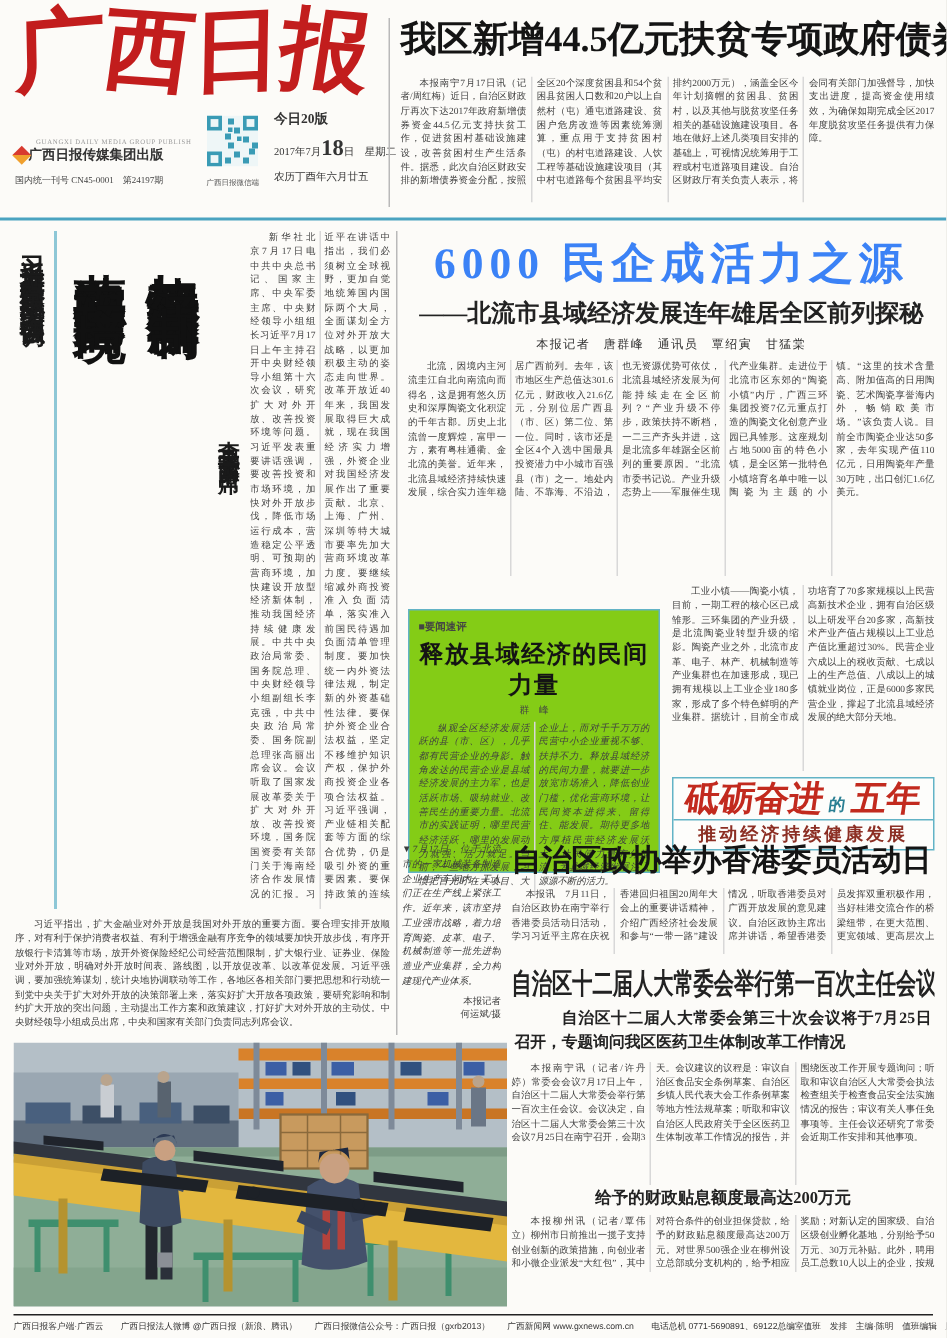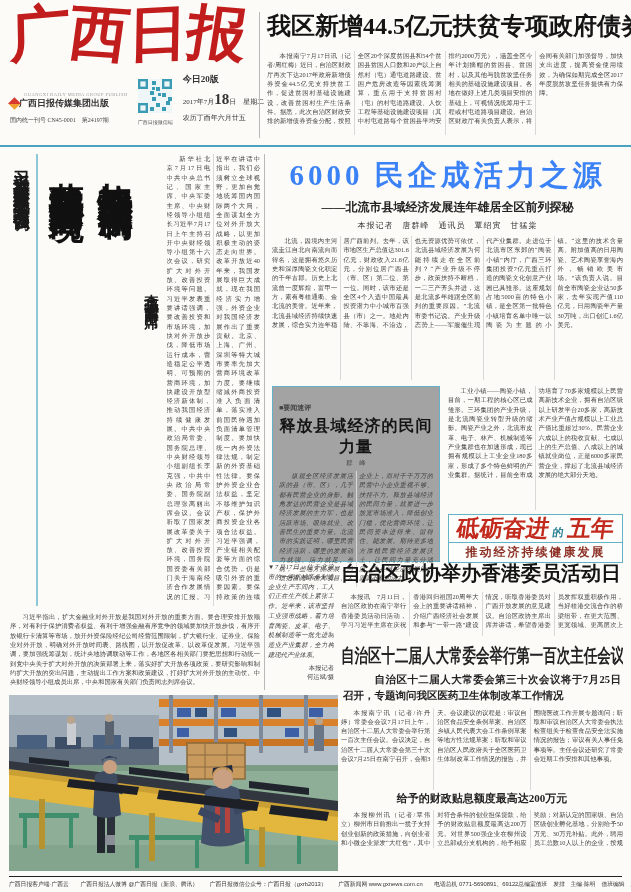--- a/index.html
+++ b/index.html
@@ -28,35 +28,35 @@
   
   .tiny{font-size:6.3px;line-height:1.48;color:#404040;text-align:justify;overflow:hidden;}
   .tiny p{margin:0 0 2px 0;text-indent:2em;}
   .cols2{column-count:2;column-gap:6px;column-rule:1px solid #d8d8d8;}
   .cols3{column-count:3;column-gap:7px;column-rule:1px solid #d8d8d8;}
   .cols4{column-count:4;column-gap:7px;column-rule:1px solid #d8d8d8;}
   .cols5{column-count:5;column-gap:6px;column-rule:1px solid #d8d8d8;}
   
   .h-top{font-size:24px;font-weight:bold;color:#141414;text-align:center;letter-spacing:0px;white-space:nowrap;}
   .h-main{font-size:29px;font-weight:bold;text-align:center;letter-spacing:4px;color:#3b82f6;white-space:nowrap;}
-  .h-sub{font-size:12px;font-weight:bold;text-align:center;margin-top:3px;color:#222;}
+  .h-sub{font-size:16px;font-weight:bold;text-align:center;margin-top:3px;color:#222;}
   .h-byline{font-size:8px;text-align:center;color:#333;margin-top:4px;letter-spacing:1px;}
   .h-sec{font-size:20px;font-weight:bold;text-align:left;color:#141414;white-space:nowrap;}
   .h-squeeze{overflow:hidden;white-space:nowrap;}
   .h-squeeze>span{display:inline-block;font-size:19px;font-weight:bold;white-space:nowrap;
                   transform:scaleX(.71);transform-origin:0 50%;}
   .sub-bold{font-size:10.5px;font-weight:bold;color:#222;line-height:1.5;text-indent:3em;text-align:justify;margin:3px 2px 0 2px;}
   .h-sub-small{font-size:11px;font-weight:bold;text-align:center;color:#222;margin-top:3px;}
   
   .vert{writing-mode:vertical-rl;text-orientation:upright;}
   .v-kicker{font-size:16.5px;font-weight:600;letter-spacing:2px;color:#1a1a1a;}
   .v-head{font-size:35px;font-weight:bold;color:#111;letter-spacing:2px;}
   .v-byline{font-size:14.5px;font-weight:600;color:#1a1a1a;letter-spacing:3px;}
   
-  .combox{border:1px solid #62b3c6;padding:16px 6px 4px 6px;box-sizing:border-box;background:#a3a3a3;}
+  .combox{border:1px solid #62b3c6;padding:6px 6px 4px 6px;box-sizing:border-box;background:#84cc16;margin-top:16px;}
   .combox .tag{font-size:7px;color:#444;font-weight:bold;}
   .combox h3{margin:3px 0 1px 0;font-size:16px;text-align:center;letter-spacing:1px;color:#141414;}
   .combox .author{font-size:6.5px;text-align:center;color:#444;margin-bottom:3px;}
   .badge{border:1px solid #62b3c6;box-sizing:border-box;text-align:center;padding:2px 0 1px 0;background:#fdfdfb;}
   .badge-line1{font-weight:bold;transform:skewX(-8deg);white-space:nowrap;line-height:1;}
   .badge-big{font-size:23px;color:#c22a1e;}
   .badge-de{font-size:11px;color:#2a7f93;}
   .badge-line2{font-size:12px;font-weight:bold;color:#8c2f24;letter-spacing:2px;border-top:1px solid #62b3c6;margin-top:2px;padding-top:1px;}
   
   .caption{font-style:italic;font-size:6.3px;line-height:1.55;color:#3c3c3c;text-align:justify;}

